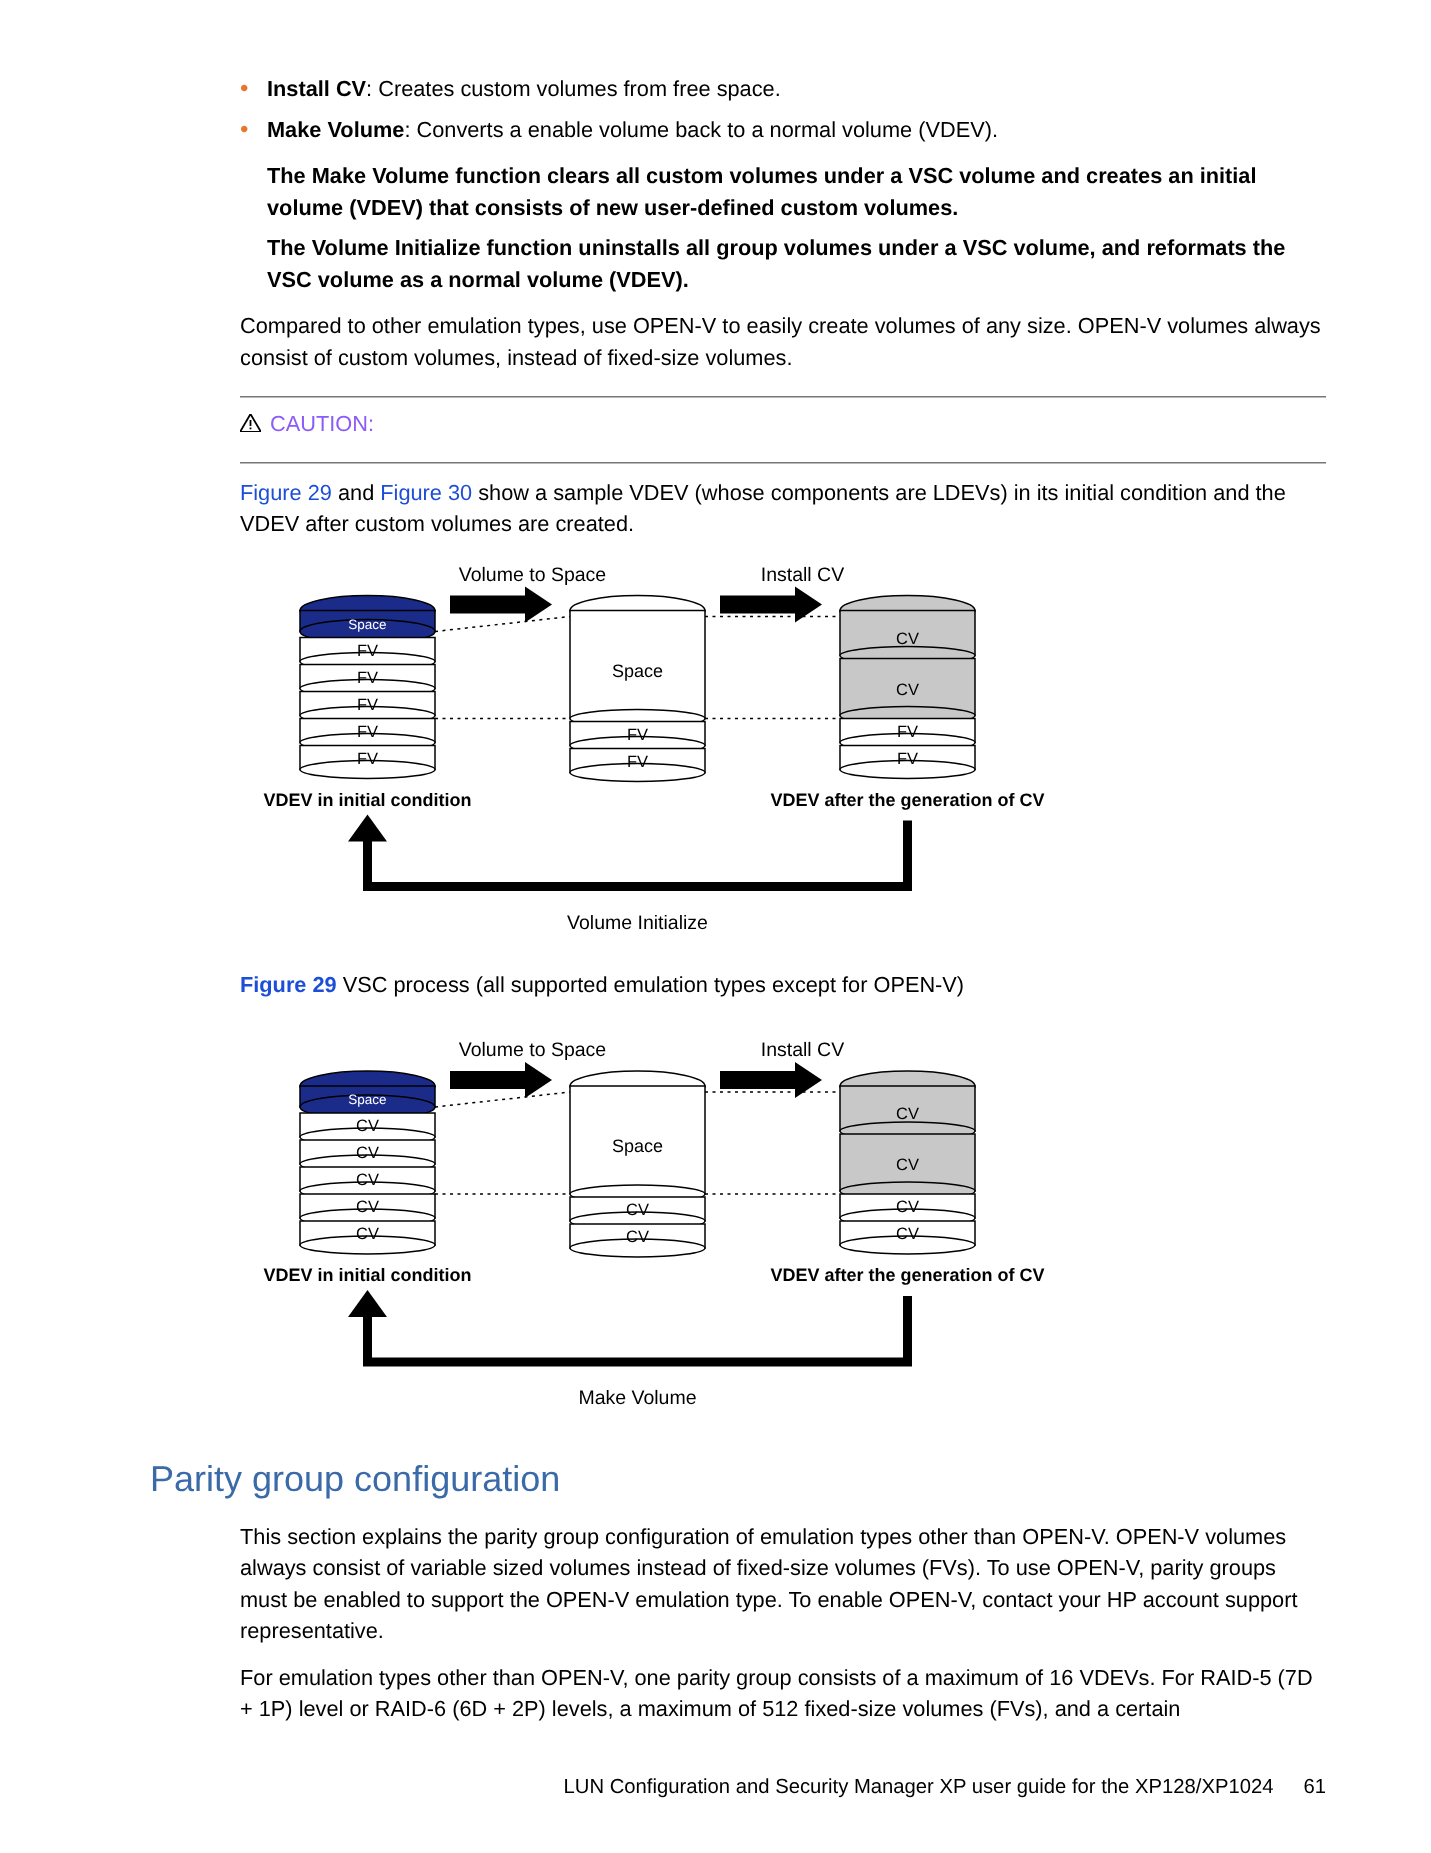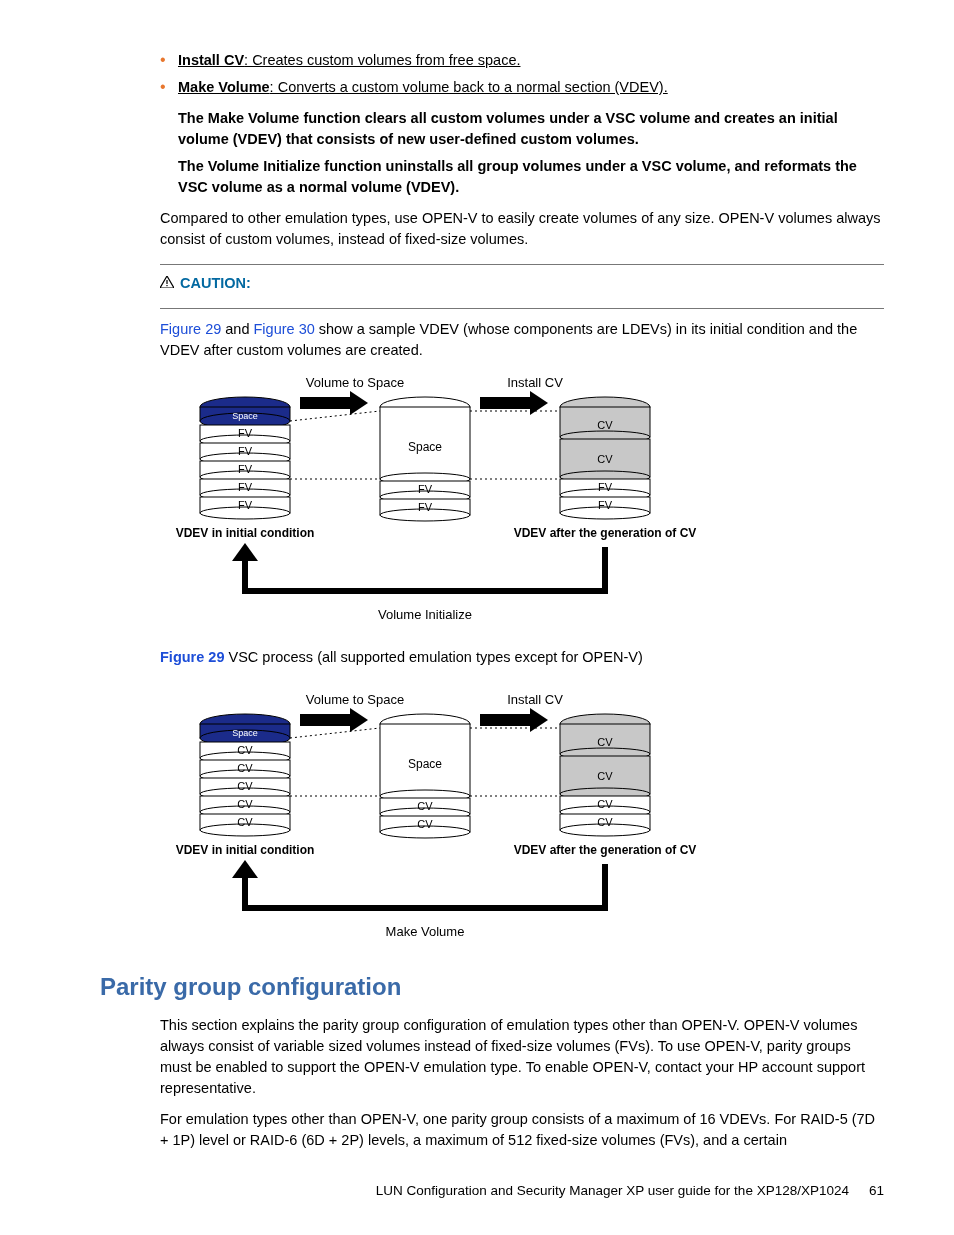--- a/index.html
+++ b/index.html
@@ -5,60 +5,60 @@
   body {
     margin: 0;
     padding: 50px 70px 40px 110px;
     font-family: Arial, Helvetica, sans-serif;
     font-size: 14.5px;
     color: #000;
     line-height: 1.45;
     background: #fff;
   }
   .content { max-width: 780px; }
-  ul.bullets { margin: 0 0 10px 50px; padding: 0; list-style: none; text-decoration: underline; }
+  ul.bullets { margin: 0 0 10px 50px; padding: 0; list-style: none; }
   ul.bullets li { position: relative; padding-left: 18px; margin-bottom: 6px; }
   ul.bullets li::before {
     content: "•"; position: absolute; left: 0; top: 0;
     color: #e8772e; font-size: 16px; line-height: 1.2;
   }
   .bold { font-weight: bold; }
   .subpara { margin: 6px 0 6px 68px; font-weight: bold; }
   .para { margin: 10px 0 10px 50px; }
   .hr { border: none; border-top: 1px solid #777; margin: 14px 0 8px 50px; }
   .caution-row { margin-left: 50px; display: flex; align-items: flex-start; }
   .caution-icon {
     width: 14px; height: 12px; margin-top: 3px; margin-right: 6px;
   }
-  .caution-label { font-weight: bold; color: #0369a1; margin-right: 10px; text-align: right; }
+  .caution-label { font-weight: normal; color: #8b5cf6; margin-right: 10px; text-align: right; }
   .figref { color: #1d4ed8; }
   .figcap { margin: 6px 0 20px 50px; }
   .figcap .figref { font-weight: bold; }
   .section-head {
-    font-size: 24px; color: #3a6aa8; font-weight: bold;
+    font-size: 24px; color: #3a6aa8; font-weight: normal;
     margin: 12px 0 8px -10px;
   }
   .figure-box { margin-left: 50px; margin-bottom: 4px; }
   .fig-svg { width: 560px; display: block; }
   .footer {
     margin-top: 30px; text-align: right; font-size: 13.5px;
     display: flex; justify-content: flex-end; gap: 20px;
   }
 </style>
 </head>
 <body>
 
 <div class="content">
 
   <ul class="bullets">
     <li>
       <span class="bold">Install CV</span><span>: Creates custom volumes from free space.</span>
     </li>
     <li>
-      <span class="bold">Make Volume</span><span>: Converts a custom volume back to a normal section (VDEV).</span>
+      <span class="bold">Make Volume</span><span>: Converts a enable volume back to a normal volume (VDEV).</span>
     </li>
   </ul>
 
   <p class="subpara">The Make Volume function clears all custom volumes under a VSC volume and creates an initial volume (VDEV) that consists of new user-defined custom volumes.</p>
   <p class="subpara">The Volume Initialize function uninstalls all group volumes under a VSC volume, and reformats the VSC volume as a normal volume (VDEV).</p>
 
   <p class="para">Compared to other emulation types, use OPEN-V to easily create volumes of any size. OPEN-V volumes always consist of custom volumes, instead of fixed-size volumes.</p>
 
   <hr class="hr">
   <div class="caution-row">

